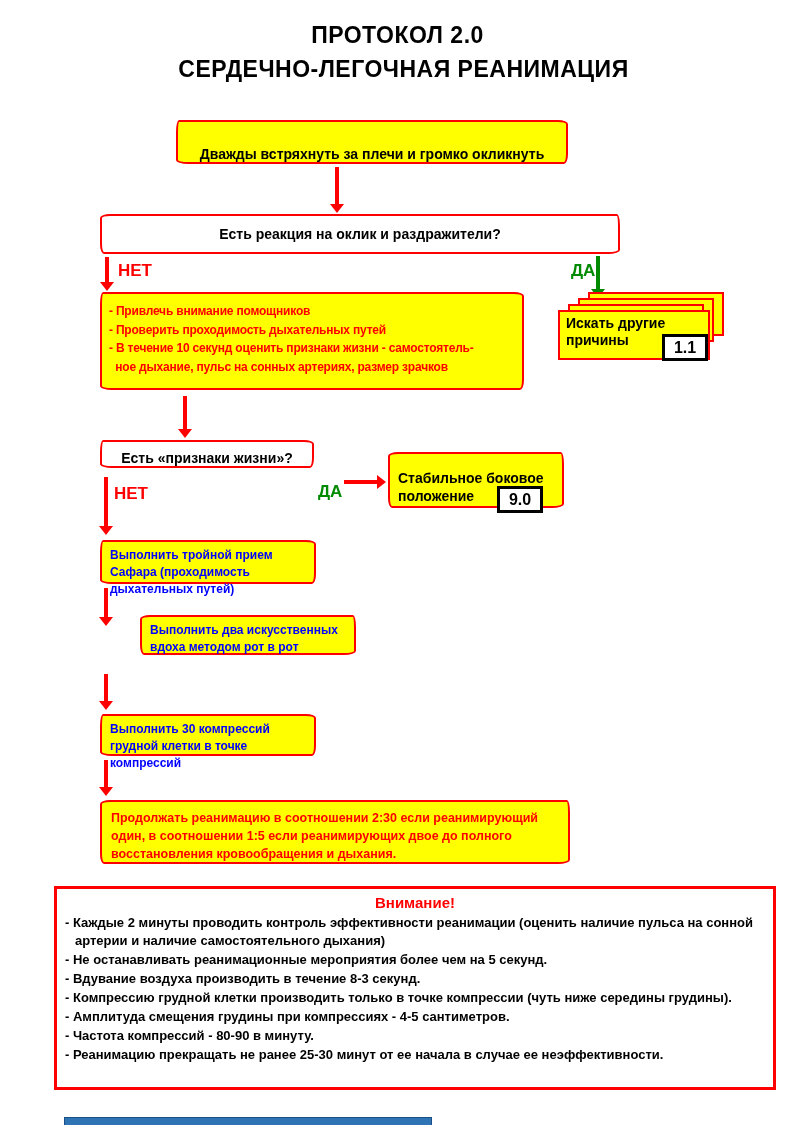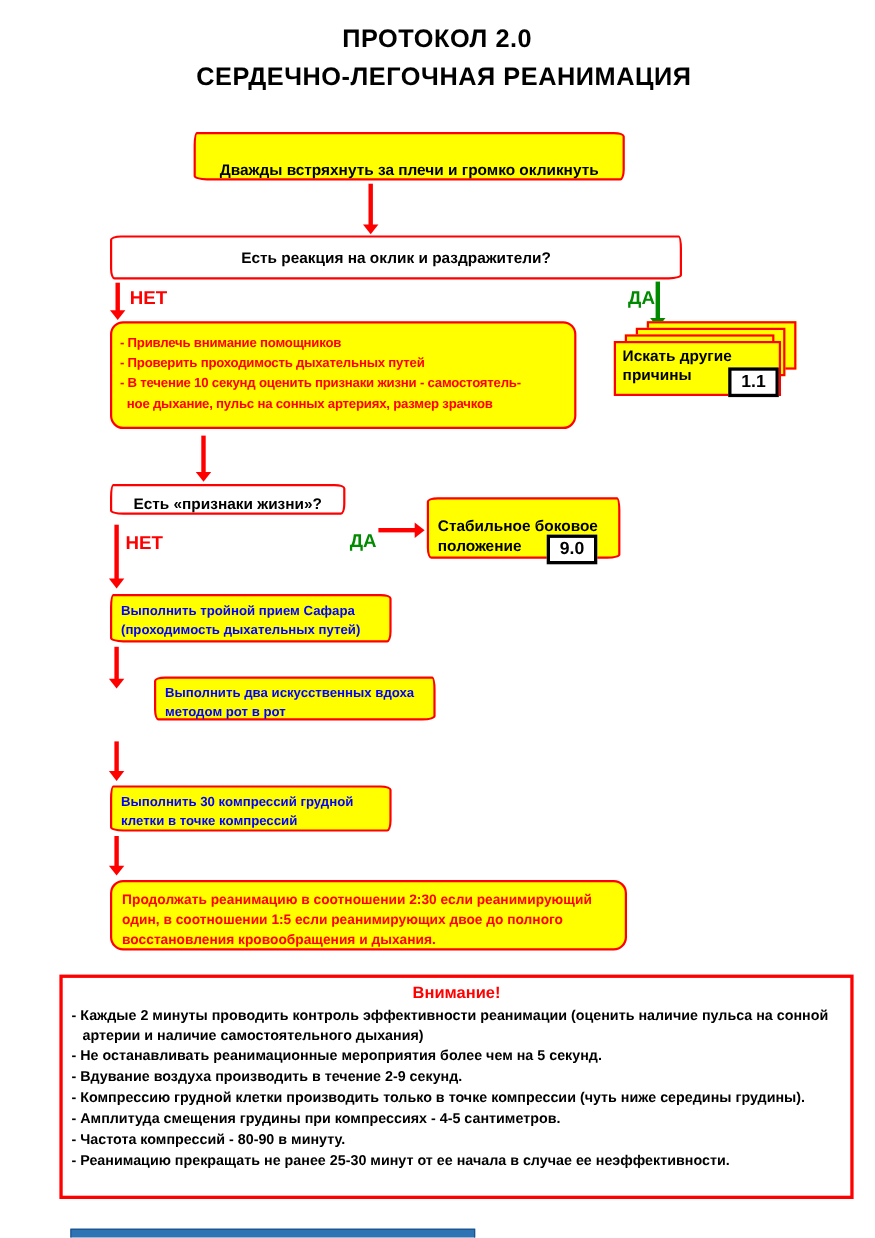--- a/index.html
+++ b/index.html
@@ -14,21 +14,21 @@
   .page{position:relative;width:795px;height:1125px;background:#ffffff;overflow:hidden;}
 
   .title-line{position:absolute;left:0;width:100%;text-align:center;font-weight:bold;font-size:23px;color:#000;letter-spacing:.5px;}
 
   .box{position:absolute;border:2px solid var(--line);background:var(--box-fill);font-weight:bold;color:#000;}
   .box.white{background:#ffffff;}
   .center{display:flex;align-items:center;justify-content:center;text-align:center;}
   .sketch{border-radius:3px 10px 4px 12px / 12px 4px 10px 4px;align-items:flex-end;}
   .sketch2{border-radius:10px 3px 12px 4px / 4px 12px 4px 10px;}
 
-  .t-red{color:var(--line);border-radius:12px;}
+  .t-red{color:var(--line);}
   .t-blue{color:var(--step-text);}
   .pre{white-space:pre;}
 
   .branch-label{position:absolute;font-weight:bold;font-size:17px;}
   .branch-label.no{color:var(--line);}
   .branch-label.yes{color:var(--yes-green);}
 
   .arrow{position:absolute;}
   .arrow.red{--ac:var(--line);}
   .arrow.green{--ac:var(--yes-green);}
@@ -66,21 +66,21 @@
   .a2{left:178px;top:396px;height:42px;}
   .dec2{left:100px;top:440px;width:214px;height:28px;font-size:14px;}
   .no2{left:114px;top:484px;}
   .yes2{left:318px;top:482px;}
   .a-no2{left:99px;top:477px;height:58px;}
   .a-yes2{left:344px;top:475px;width:42px;}
 
   .recovery{left:388px;top:452px;width:176px;height:56px;padding:16px 8px;font-size:14px;line-height:1.25;}
   .ref90{left:107px;top:32px;width:46px;height:27px;}
 
-  .stepbox{left:100px;width:256px;padding:5px 8px;font-size:12px;line-height:1.4;}
+  .stepbox{left:100px;width:216px;padding:5px 8px;font-size:12px;line-height:1.4;}
   .safar{top:540px;height:44px;}
   .a3{left:99px;top:588px;height:38px;}
   .breaths{top:615px;height:40px;margin-left:40px;}
   .a4{left:99px;top:674px;height:36px;}
   .compress{top:714px;height:42px;}
   .a5{left:99px;top:760px;height:36px;}
 
   .cont{left:100px;top:800px;width:470px;height:64px;padding:7px 9px;font-size:12.5px;line-height:1.45;}
 
   .warning{position:absolute;left:38px;top:886px;width:722px;height:204px;background:#fff;border:3px solid var(--line);padding:5px 8px 0 8px;margin-left:16px;}
@@ -166,21 +166,21 @@
 
   <div class="box sketch2 cont t-red">
     <span>Продолжать реанимацию в соотношении 2:30 если реанимирующий один, в соотношении 1:5 если реанимирующих двое до полного восстановления кровообращения и дыхания.</span>
   </div>
 
   <div class="warning">
     <div class="warning-title">Внимание!</div>
     <ul>
       <li>- Каждые 2 минуты проводить контроль эффективности реанимации (оценить наличие пульса на сонной артерии и наличие самостоятельного дыхания)</li>
       <li>- Не останавливать реанимационные мероприятия более чем на 5 секунд.</li>
-      <li>- Вдувание воздуха производить в течение 2-9 секунд.</li>
+      <li>- Вдувание воздуха производить в течение 8-3 секунд.</li>
       <li>- Компрессию грудной клетки производить только в точке компрессии (чуть ниже середины грудины).</li>
       <li>- Амплитуда смещения грудины при компрессиях - 4-5 сантиметров.</li>
       <li>- Частота компрессий - 80-90 в минуту.</li>
       <li>- Реанимацию прекращать не ранее 25-30 минут от ее начала в случае ее неэффективности.</li>
     </ul>
   </div>
 
   <div class="bottom-bar"></div>
 
 </div>

